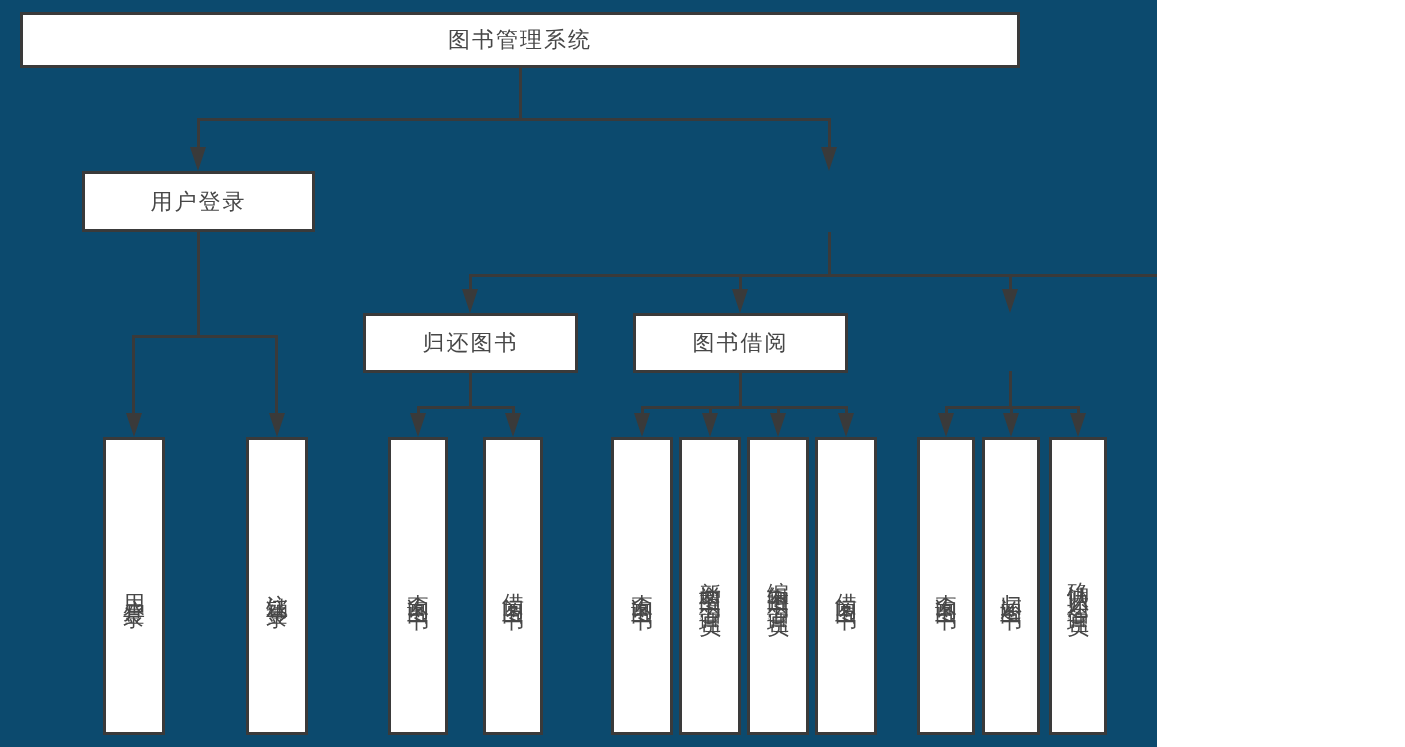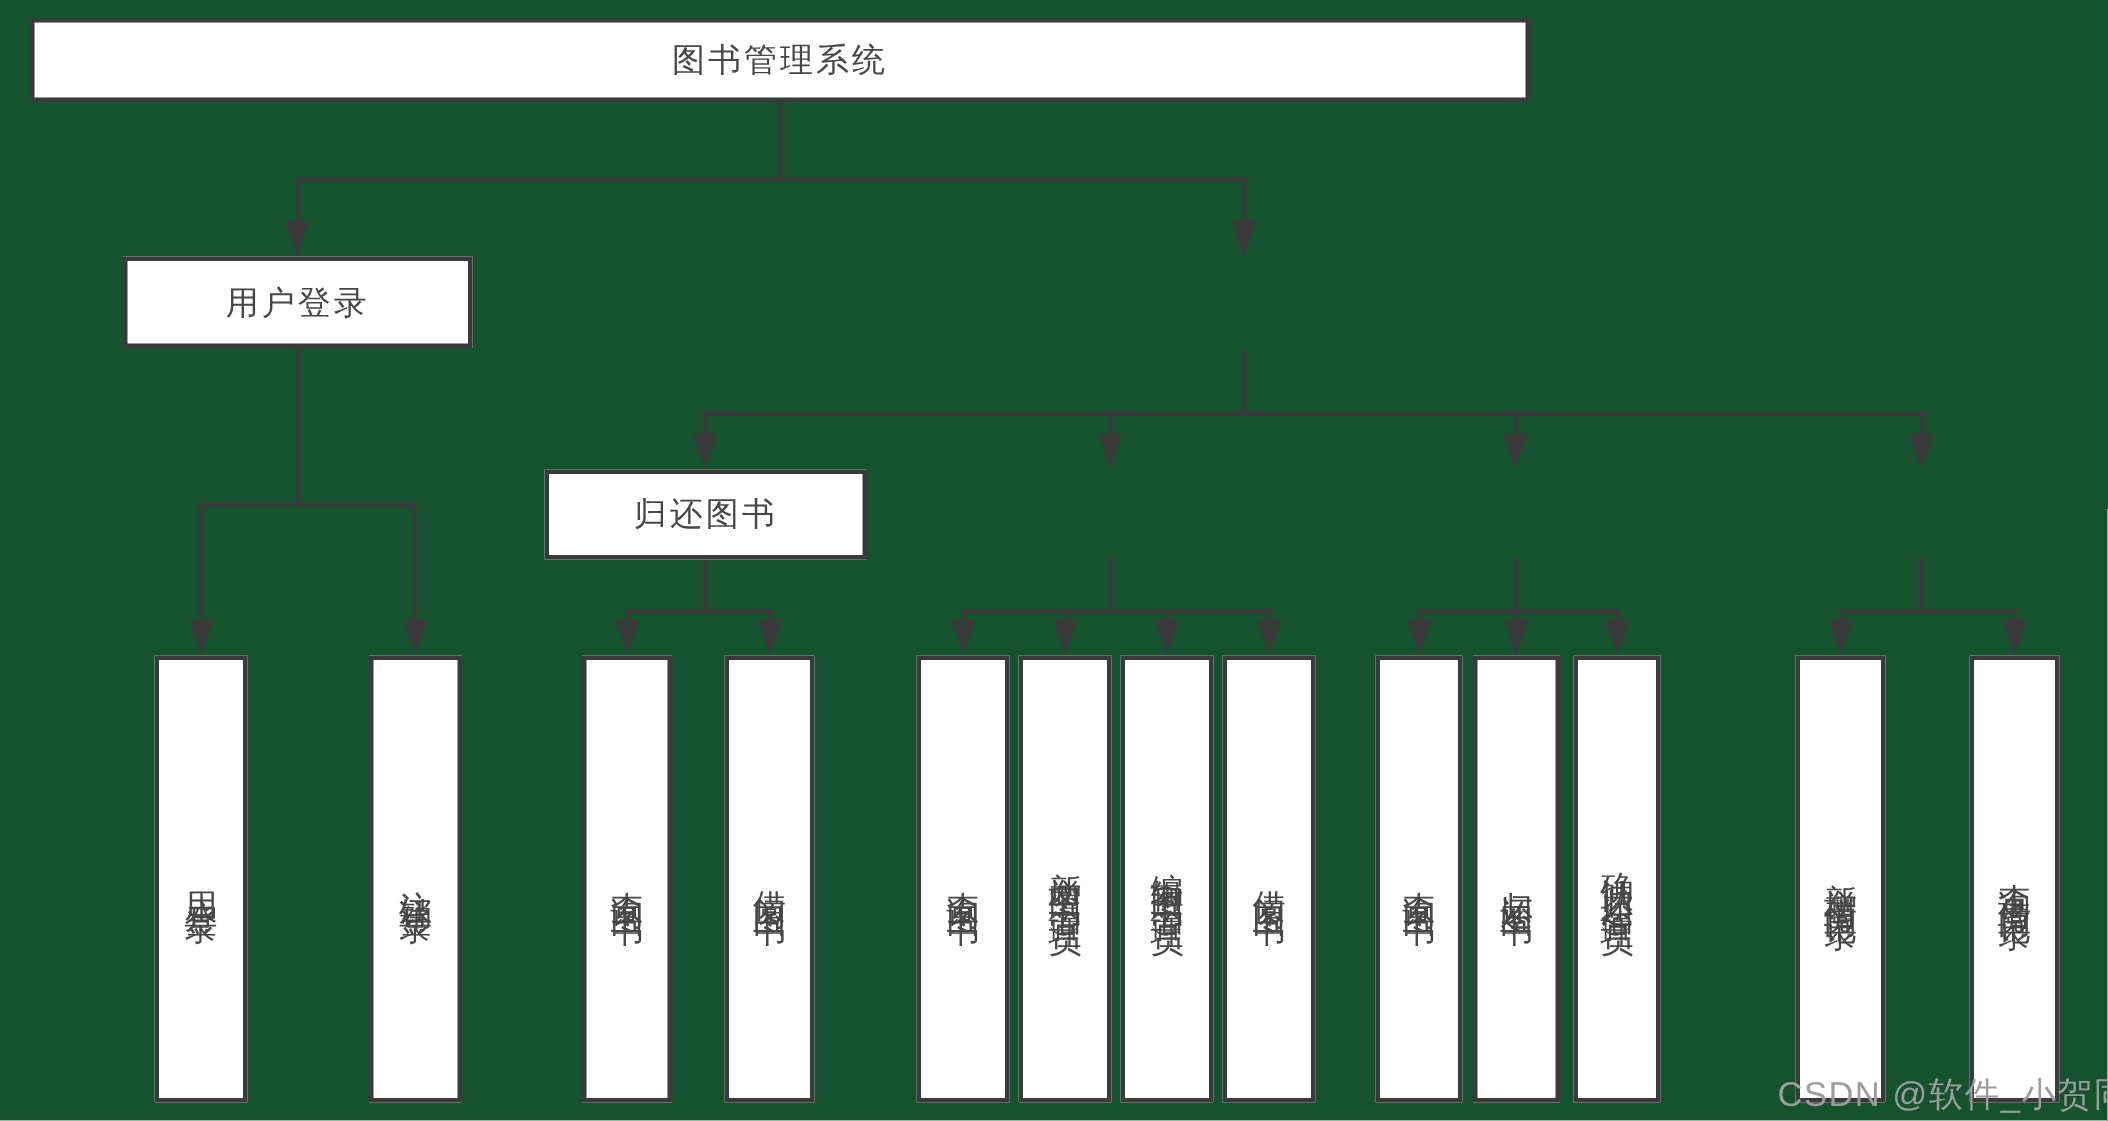--- a/index.html
+++ b/index.html
@@ -1,17 +1,17 @@
 <!DOCTYPE html>
 <html><head>
 <meta charset="utf-8">
 <style>
   html,body{margin:0;padding:0;background:#ffffff;}
   .canvas{
-    position:relative;width:1405px;height:747px;background:#14532d;
+    position:relative;width:1157px;height:747px;background:#0c4a6e;
     font-family:"Liberation Sans","DejaVu Sans",sans-serif;overflow:hidden;
   }
   .node{
     position:absolute;box-sizing:border-box;background:#ffffff;
     border:3px solid #3a3a3a;display:flex;align-items:center;justify-content:center;
     color:#474747;font-size:22px;letter-spacing:2px;z-index:2;
   }
   .node .vlabel{
     writing-mode:vertical-rl;text-orientation:mixed;
     letter-spacing:5px;line-height:1.0;white-space:nowrap;
@@ -60,20 +60,23 @@
   <div class="line" style="left:739px;top:274px;width:3px;height:18px"></div>
   <div class="line" style="left:1009px;top:274px;width:3px;height:18px"></div>
   <div class="line" style="left:1280px;top:274px;width:3px;height:18px"></div>
   <div class="arrowhead" style="left:462px;top:289px"></div>
   <div class="arrowhead" style="left:732px;top:289px"></div>
   <div class="arrowhead" style="left:1002px;top:289px"></div>
   <div class="arrowhead" style="left:1273px;top:289px"></div>
 
   <div class="node" style="left:363px;top:313px;width:215px;height:60px">
     <span>归还图书</span>
+  </div>
+  <div class="node" style="left:633px;top:313px;width:215px;height:60px">
+    <span>图书借阅</span>
   </div>
 
   <div class="line" style="left:469px;top:371px;width:3px;height:37px"></div>
   <div class="line" style="left:417px;top:406px;width:98px;height:3px"></div>
   <div class="line" style="left:417px;top:406px;width:3px;height:10px"></div>
   <div class="line" style="left:512px;top:406px;width:3px;height:10px"></div>
   <div class="arrowhead" style="left:410px;top:413px"></div>
   <div class="arrowhead" style="left:505px;top:413px"></div>
 
   <div class="line" style="left:739px;top:371px;width:3px;height:37px"></div>

